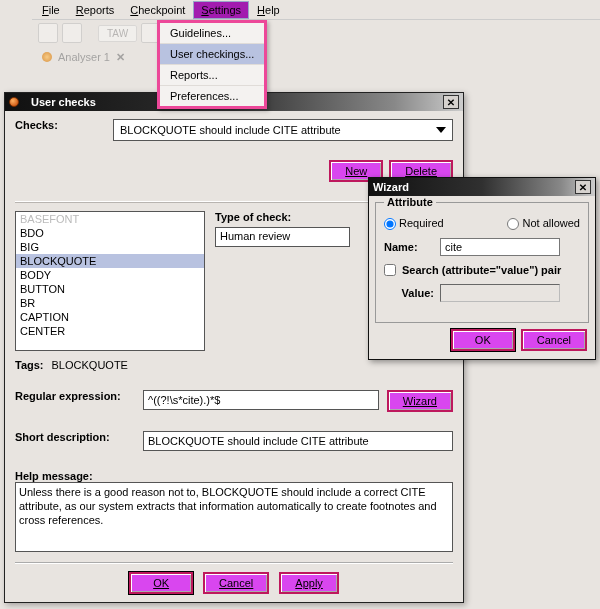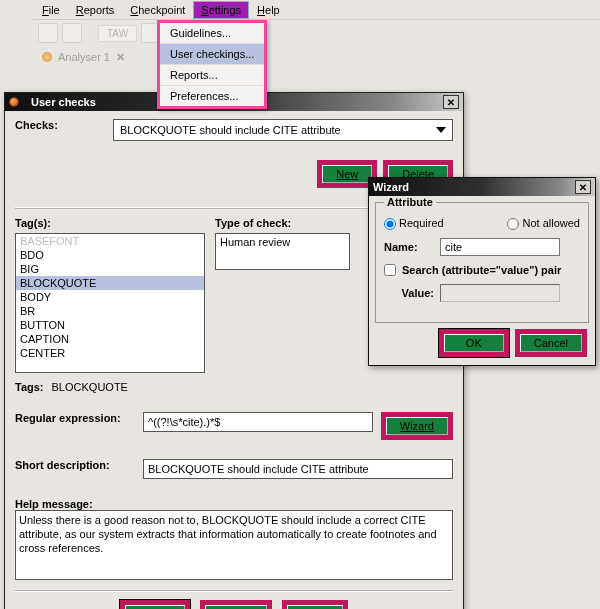--- a/index.html
+++ b/index.html
@@ -149,22 +149,22 @@
     justify-content: space-between;
   }
   .select-wide .caret {
     width: 0; height: 0;
     border-left: 5px solid transparent;
     border-right: 5px solid transparent;
     border-top: 6px solid #000;
   }
 
   .btn {
-    background: #15803d;
-    border: 5px solid #be185d;
+    background: #d946ef;
+    border: 2px solid #be185d;
     padding: 3px 14px;
     box-shadow: inset 1px 1px #fff, inset -1px -1px #aaa;
     font-size: 11px;
     cursor: default;
     min-width: 52px;
     text-align: center;
   }
   .btn.underline { text-decoration: underline; }
 
   .two-col { display: flex; gap: 10px; }
@@ -177,21 +177,21 @@
     width: 190px;
     font-size: 11px;
   }
   .listbox-item { padding: 1px 4px; }
   .listbox-item.selected { background: #b8c2e0; }
 
   .typebox {
     background: #fff;
     border: 1px solid #555;
     width: 135px;
-    height: 37px;
+    height: 20px;
     padding: 2px 4px;
   }
 
   .textinput {
     background: #fff;
     border: 1px solid #555;
     height: 20px;
     padding: 2px 4px;
     font-family: inherit;
     font-size: 11px;
@@ -315,29 +315,28 @@
       </div>
     </div>
     <div class="row" style="justify-content:flex-end;gap:6px;">
       <div class="btn underline">New</div>
       <div class="btn underline">Delete</div>
     </div>
     <div class="sep"></div>
 
     <div class="two-col">
       <div class="col">
-        <div class="field-label" style="margin-bottom:4px">Tag(s):</div>
         <div class="listbox" id="tags-listbox">
             <div class="listbox-item faded-top" style="color: rgb(187, 187, 187);">BASEFONT</div>
             <div class="listbox-item">BDO</div>
             <div class="listbox-item">BIG</div>
             <div class="listbox-item selected">BLOCKQUOTE</div>
             <div class="listbox-item">BODY</div>
+            <div class="listbox-item">BUTTON</div>
             <div class="listbox-item">BR</div>
-            <div class="listbox-item">BUTTON</div>
             <div class="listbox-item">CAPTION</div>
             <div class="listbox-item">CENTER</div>
           </div>
       </div>
       <div class="col">
         <div class="field-label" style="margin-bottom:4px">Type of check:</div>
         <div class="typebox">Human review</div>
       </div>
     </div>
 

